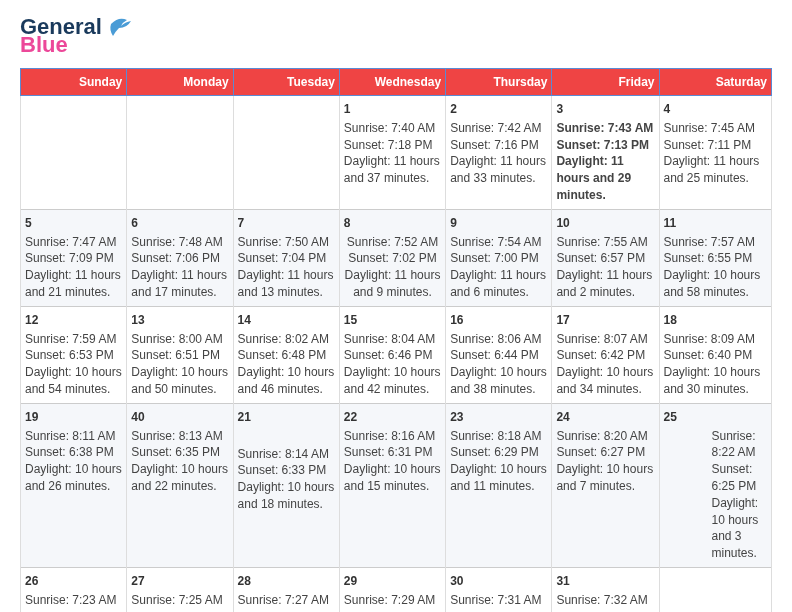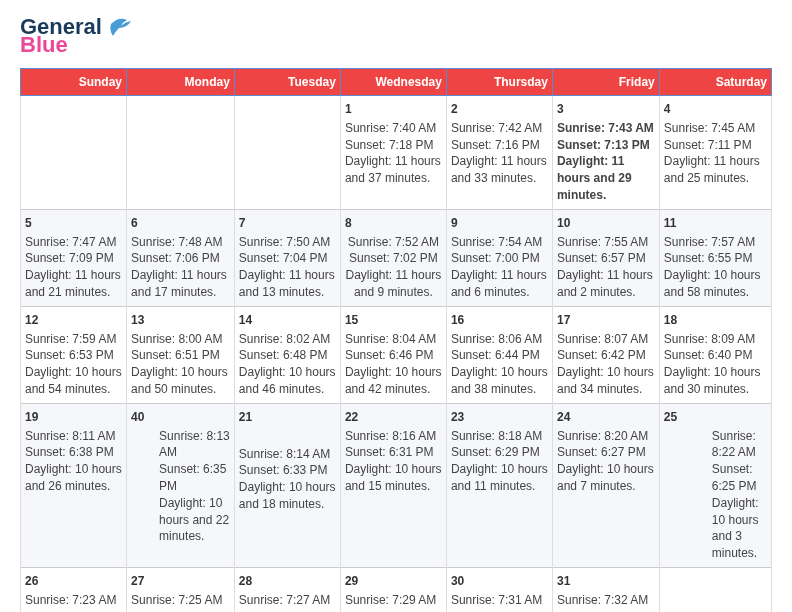--- a/index.html
+++ b/index.html
@@ -218,21 +218,21 @@
       </tr>
       <tr>
         <td>
           <span class="day-num">19</span>
           <div class="day-info" style="white-space: pre-line;">Sunrise: 8:11 AM
 Sunset: 6:38 PM
 Daylight: 10 hours and 26 minutes.</div>
         </td>
         <td>
           <span class="day-num">40</span>
-          <div class="day-info" style="white-space: pre-line; margin-left: 28px;">Sunrise: 8:13 AM
+          <div class="day-info" style="white-space: pre-line;">Sunrise: 8:13 AM
 Sunset: 6:35 PM
 Daylight: 10 hours and 22 minutes.</div>
         </td>
         <td>
           <span class="day-num">21</span>
           <div class="day-info" style="white-space: pre-line; margin-top: 20px;">Sunrise: 8:14 AM
 Sunset: 6:33 PM
 Daylight: 10 hours and 18 minutes.</div>
         </td>
         <td>

